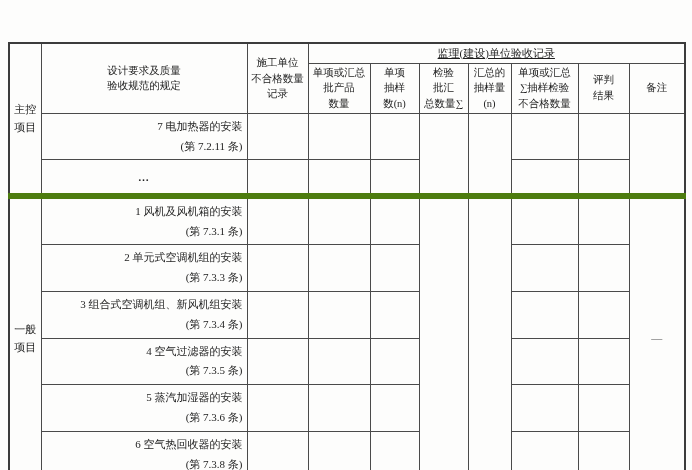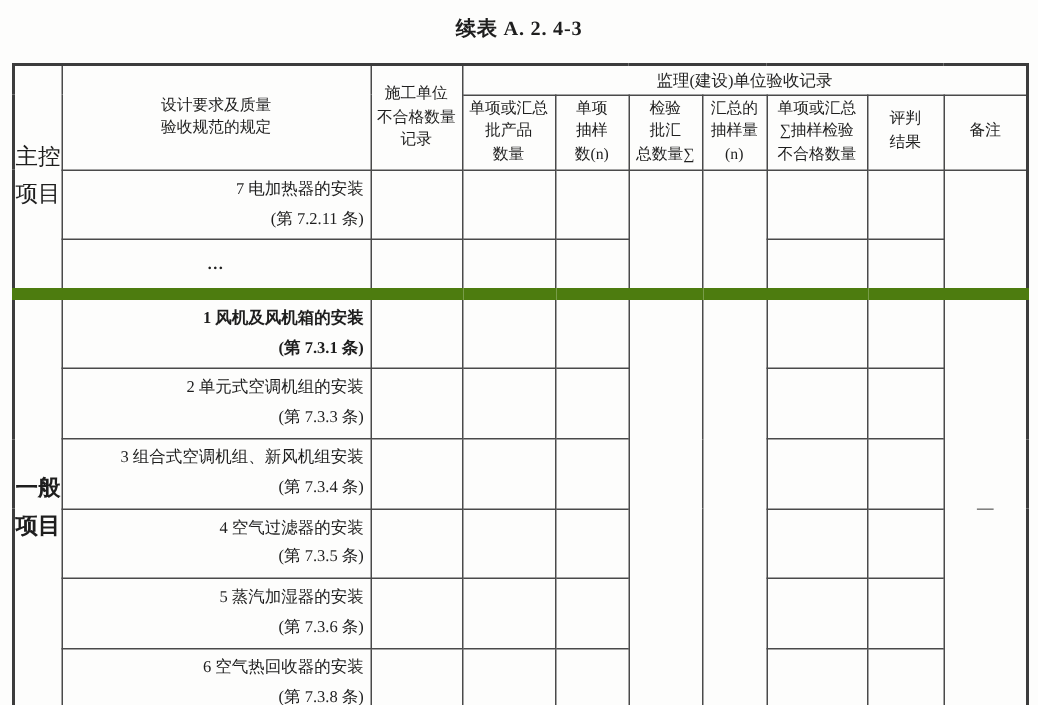--- a/index.html
+++ b/index.html
@@ -20,43 +20,42 @@
   td{
     border:1px solid #4a4a4a;
     padding:0;
     font-size:11px;
     text-align:center;
     vertical-align:middle;
     white-space:pre-line;
     overflow:hidden;
   }
   td.hc{font-size:10.5px;line-height:1.5;padding:1px 0;}
-  td.hgroup{font-size:11px;}
-  td.vlabel{font-size:15px;line-height:1.65;}
+  td.hgroup{font-size:11px;text-decoration:underline;}
+  td.vlabel{font-size:11px;line-height:1.65;}
   td.item{
     text-align:right;
     padding:3px 4px 3px 16px;
     line-height:1.8;
   }
   td.dots{font-weight:bold;letter-spacing:1px;}
   td.dash{color:#555;}
-  tr.divider td{border-top:8px solid #4d7c0f;font-weight:bold;}
+  tr.divider td{border-top:6px solid #4d7c0f;}
   tr.r0{height:20px}
   tr.r1{height:50px}
   tr.r2{height:46px}
   tr.r3{height:36px}
   tr.g{height:45px}
   tr.g2{height:44px}
 </style>
 </head>
 <body>
 
 <div class="sheet">
 
-  <div class="title">续表 A. 2. 4-3</div>
 
   <table class="form">
     <colgroup>
       <col style="width:32px">
         <col style="width:206px">
         <col style="width:61px">
       <col style="width:62px">
         <col style="width:49px">
         <col style="width:49px">
       <col style="width:43px">

